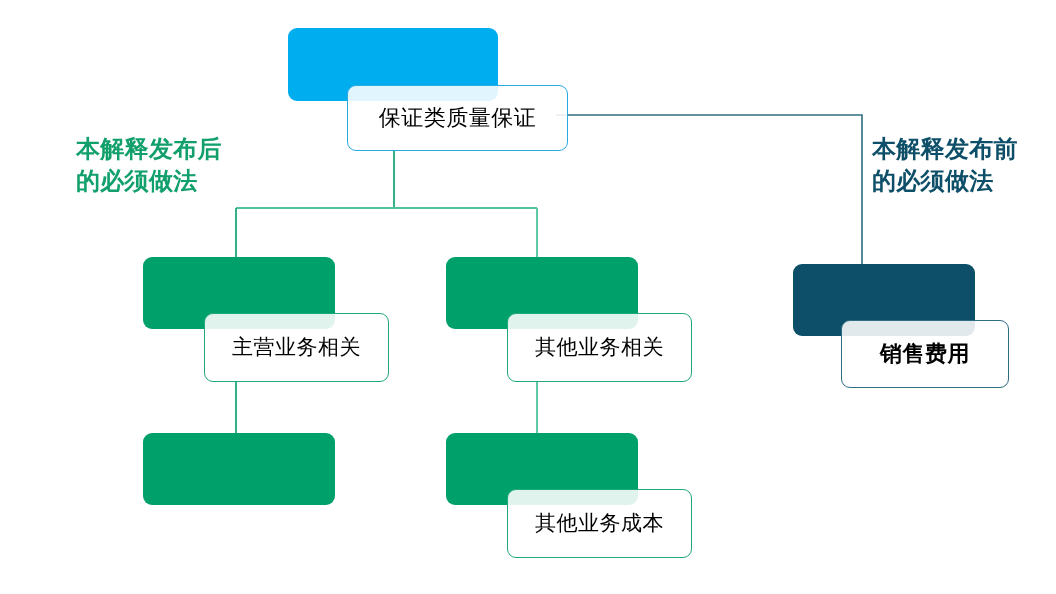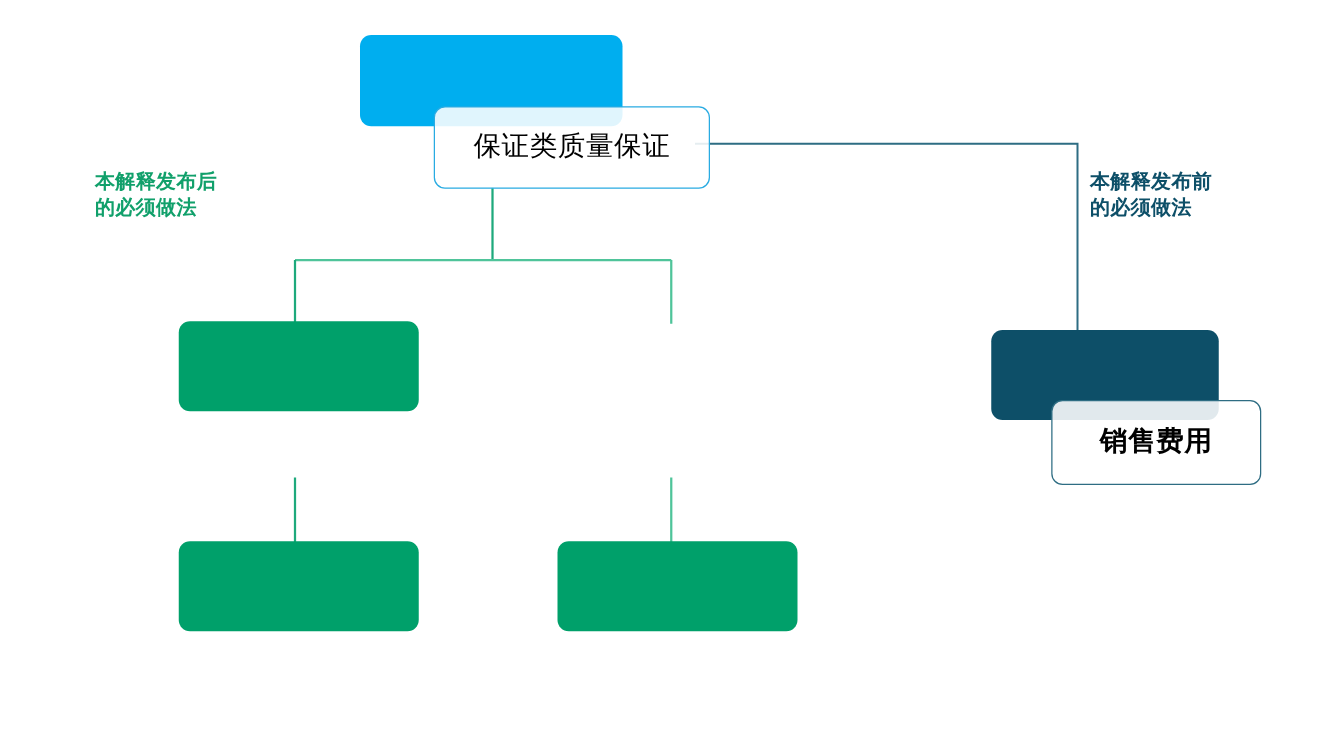--- a/index.html
+++ b/index.html
@@ -100,25 +100,26 @@
     border: 1.2px solid #2E6D83;
   }
   .node-navy .label-text {
     font-weight: bold;
     font-size: 22px;
   }
 
   
   .side-label {
     position: absolute;
-    font-size: 16px;
+    font-size: 24px;
     font-weight: bold;
     line-height: 1.32;
     white-space: pre-line;
     letter-spacing: 0.3px;
+    font-family: Liberation Serif, serif;
   }
   .side-label.left  { left: 76px;  top: 134px; color: #11A06B; }
   .side-label.right { left: 872px; top: 134px; color: #0D4F68; }
 </style>
 </head>
 <body>
 
 <div id="canvas">
 
   <svg id="wires" viewBox="0 0 1056 594" width="1056" height="594">
@@ -140,29 +141,41 @@
 
   <div class="node node-top" style="left:288px; top:28px; width:268px; height:123px;">
     <div class="shadow-rect"></div>
     <div class="label-box">
       <span class="label-text">保证类质量保证</span>
     </div>
   </div>
 
   <div class="node node-green" style="left:143px; top:257px; width:246px; height:126px;">
     <div class="shadow-rect"></div>
+    <div class="label-box">
+      <span class="label-text">主营业务相关</span>
+    </div>
   </div>
 
+  <div class="node node-green" style="left:446px; top:257px; width:246px; height:126px;">
+    <div class="shadow-rect"></div>
+    <div class="label-box">
+      <span class="label-text">其他业务相关</span>
+    </div>
+  </div>
 
   <div class="node node-green" style="left:143px; top:433px; width:246px; height:126px;">
     <div class="shadow-rect"></div>
   </div>
 
   <div class="node node-green" style="left:446px; top:433px; width:246px; height:126px;">
     <div class="shadow-rect"></div>
+    <div class="label-box">
+      <span class="label-text">其他业务成本</span>
+    </div>
   </div>
 
   <div class="node node-navy" style="left:793px; top:264px; width:224px; height:125px;">
     <div class="shadow-rect"></div>
     <div class="label-box">
       <span class="label-text">销售费用</span>
     </div>
   </div>
 
   <div class="side-label left">本解释发布后

